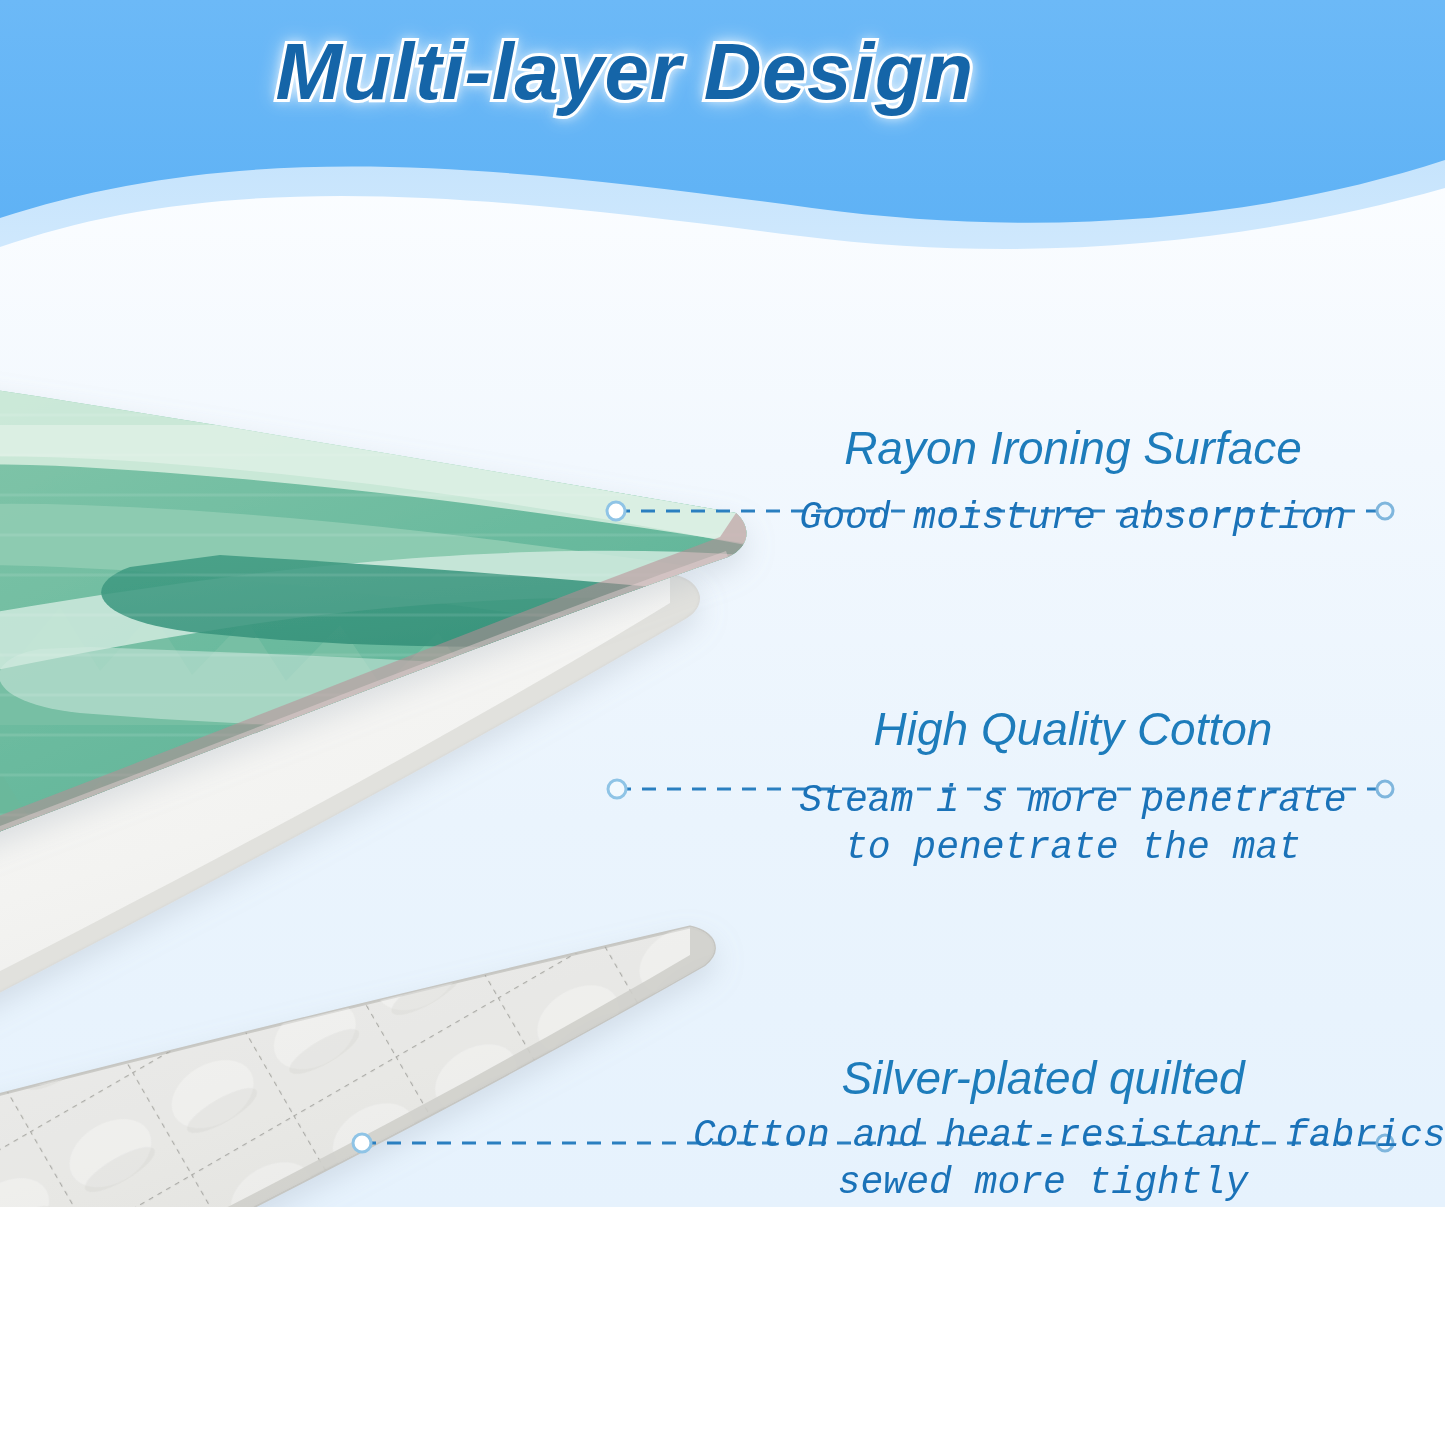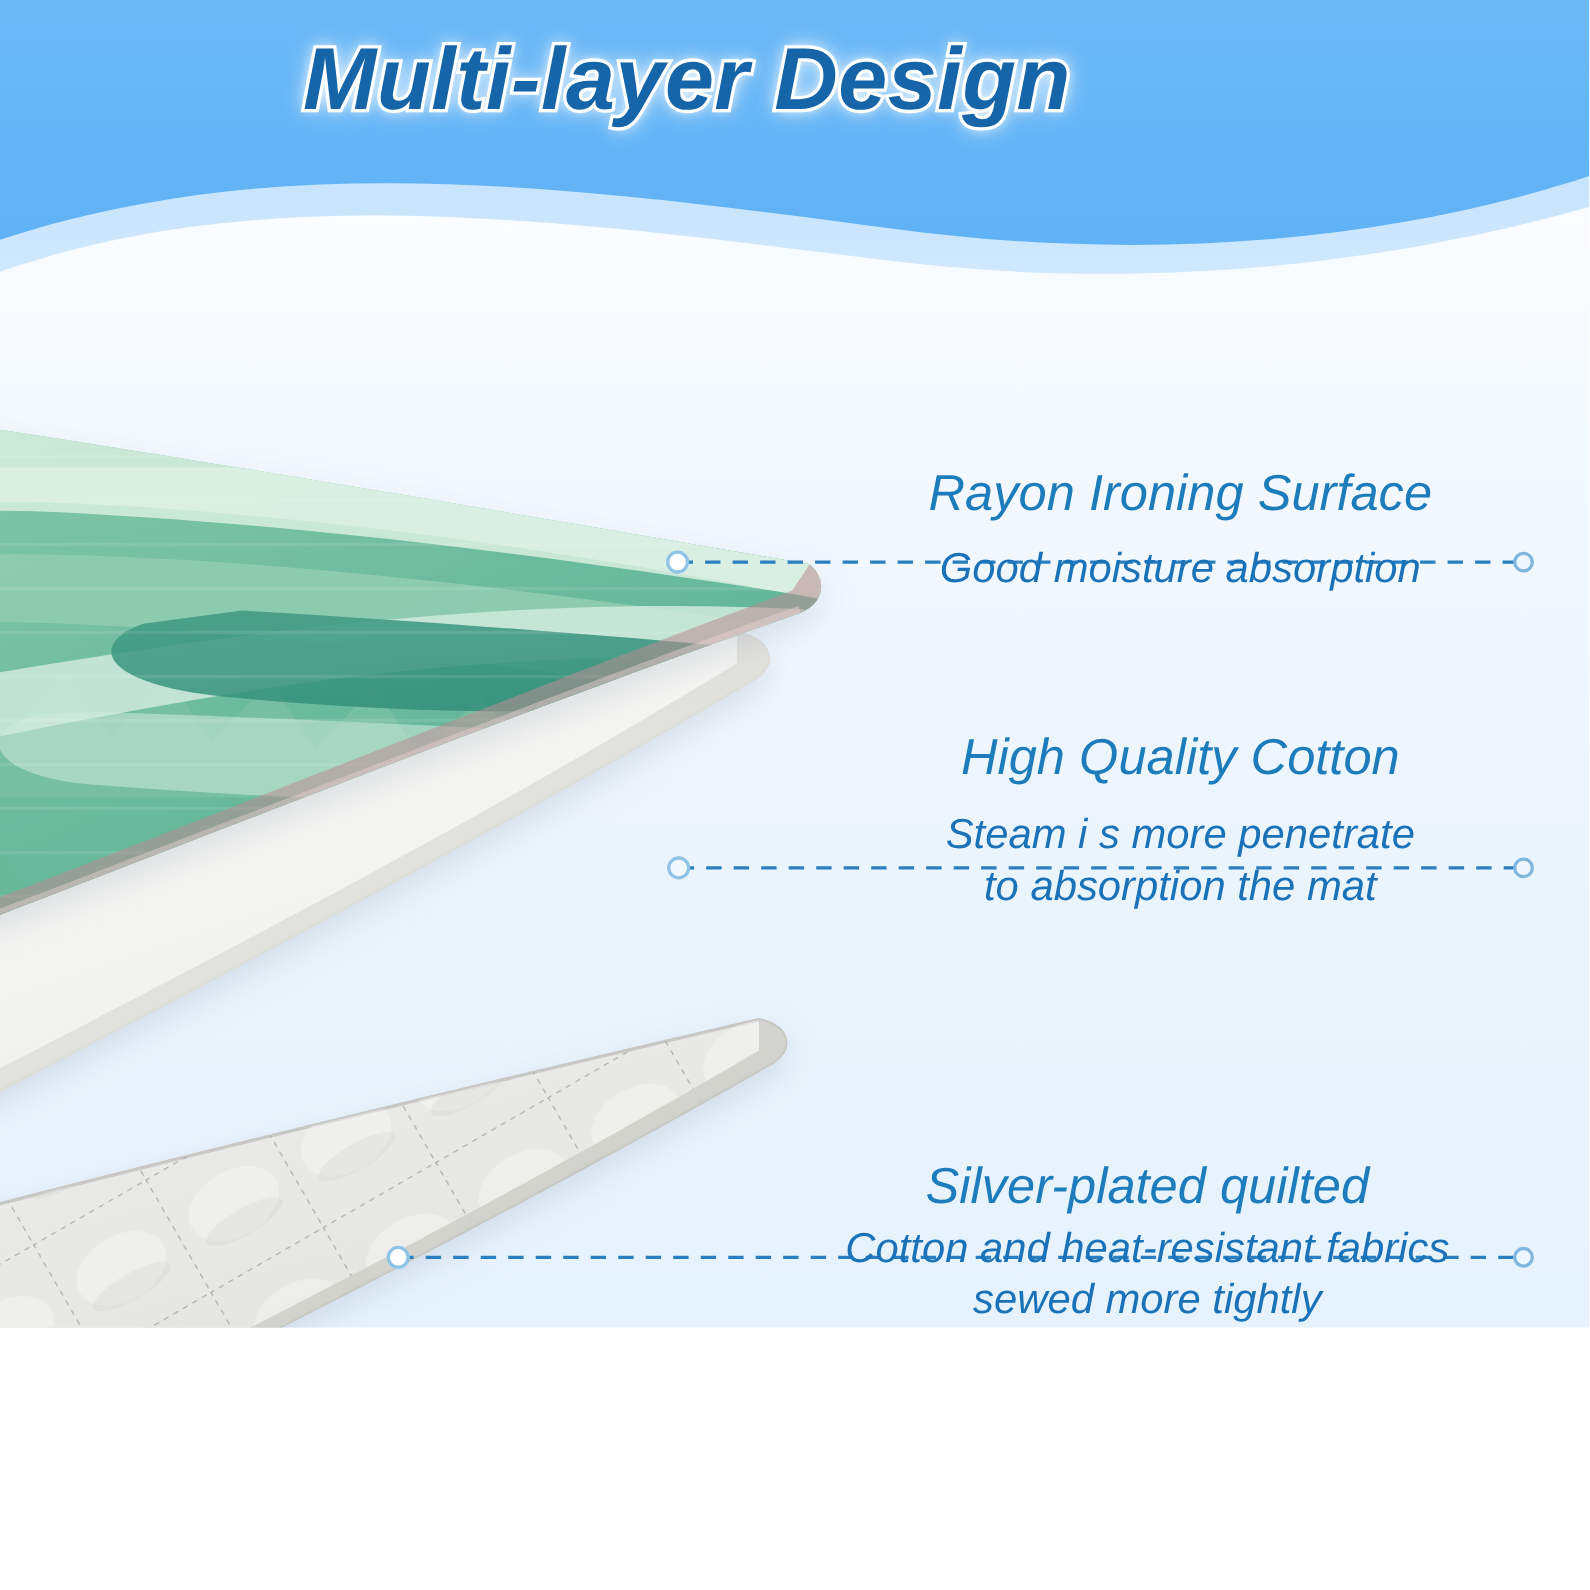--- a/index.html
+++ b/index.html
@@ -40,26 +40,27 @@
 
   
   .callout { position:absolute; text-align:center; color:#1a72b8; }
   .callout .head {
     font-size:46px; font-style:italic; font-weight:normal;
     color:#1d7cbb; line-height:1.08; white-space:nowrap;
   }
   .callout .sub {
     font-size:38px; font-style:italic; color:#1a72b8; line-height:1.24;
     margin-top:16px;
+    font-family:Liberation Mono, monospace;
   }
   .callout .sub .ln { display:block; white-space:nowrap; }
 
   #callout-1 { right:52px; top:424px; width:640px; }
   #callout-1 .sub { margin-top:20px; }
-  #callout-2 { right:52px; top:664px; width:640px; }
+  #callout-2 { right:52px; top:705px; width:640px; }
   #callout-2 .sub { margin-top:22px; }
   #callout-3 { right:52px; top:1054px; width:700px; }
   #callout-3 .sub { margin-top:8px; }
 </style>
 </head>
 <body>
 
 <div id="stage">
 
   <div class="bg-base"></div>
@@ -275,21 +276,21 @@
     <div class="head">Rayon Ironing Surface</div>
     <div class="sub">
       <span class="ln">Good moisture absorption</span>
     </div>
   </div>
 
   <div class="callout" id="callout-2">
     <div class="head">High Quality Cotton</div>
     <div class="sub">
       <span class="ln">Steam i s more penetrate</span>
-      <span class="ln">to absorption the mat</span>
+      <span class="ln">to penetrate the mat</span>
     </div>
   </div>
 
   <div class="callout" id="callout-3">
     <div class="head">Silver-plated quilted</div>
     <div class="sub">
       <span class="ln">Cotton and heat-resistant fabrics</span>
       <span class="ln">sewed more tightly</span>
     </div>
   </div>

